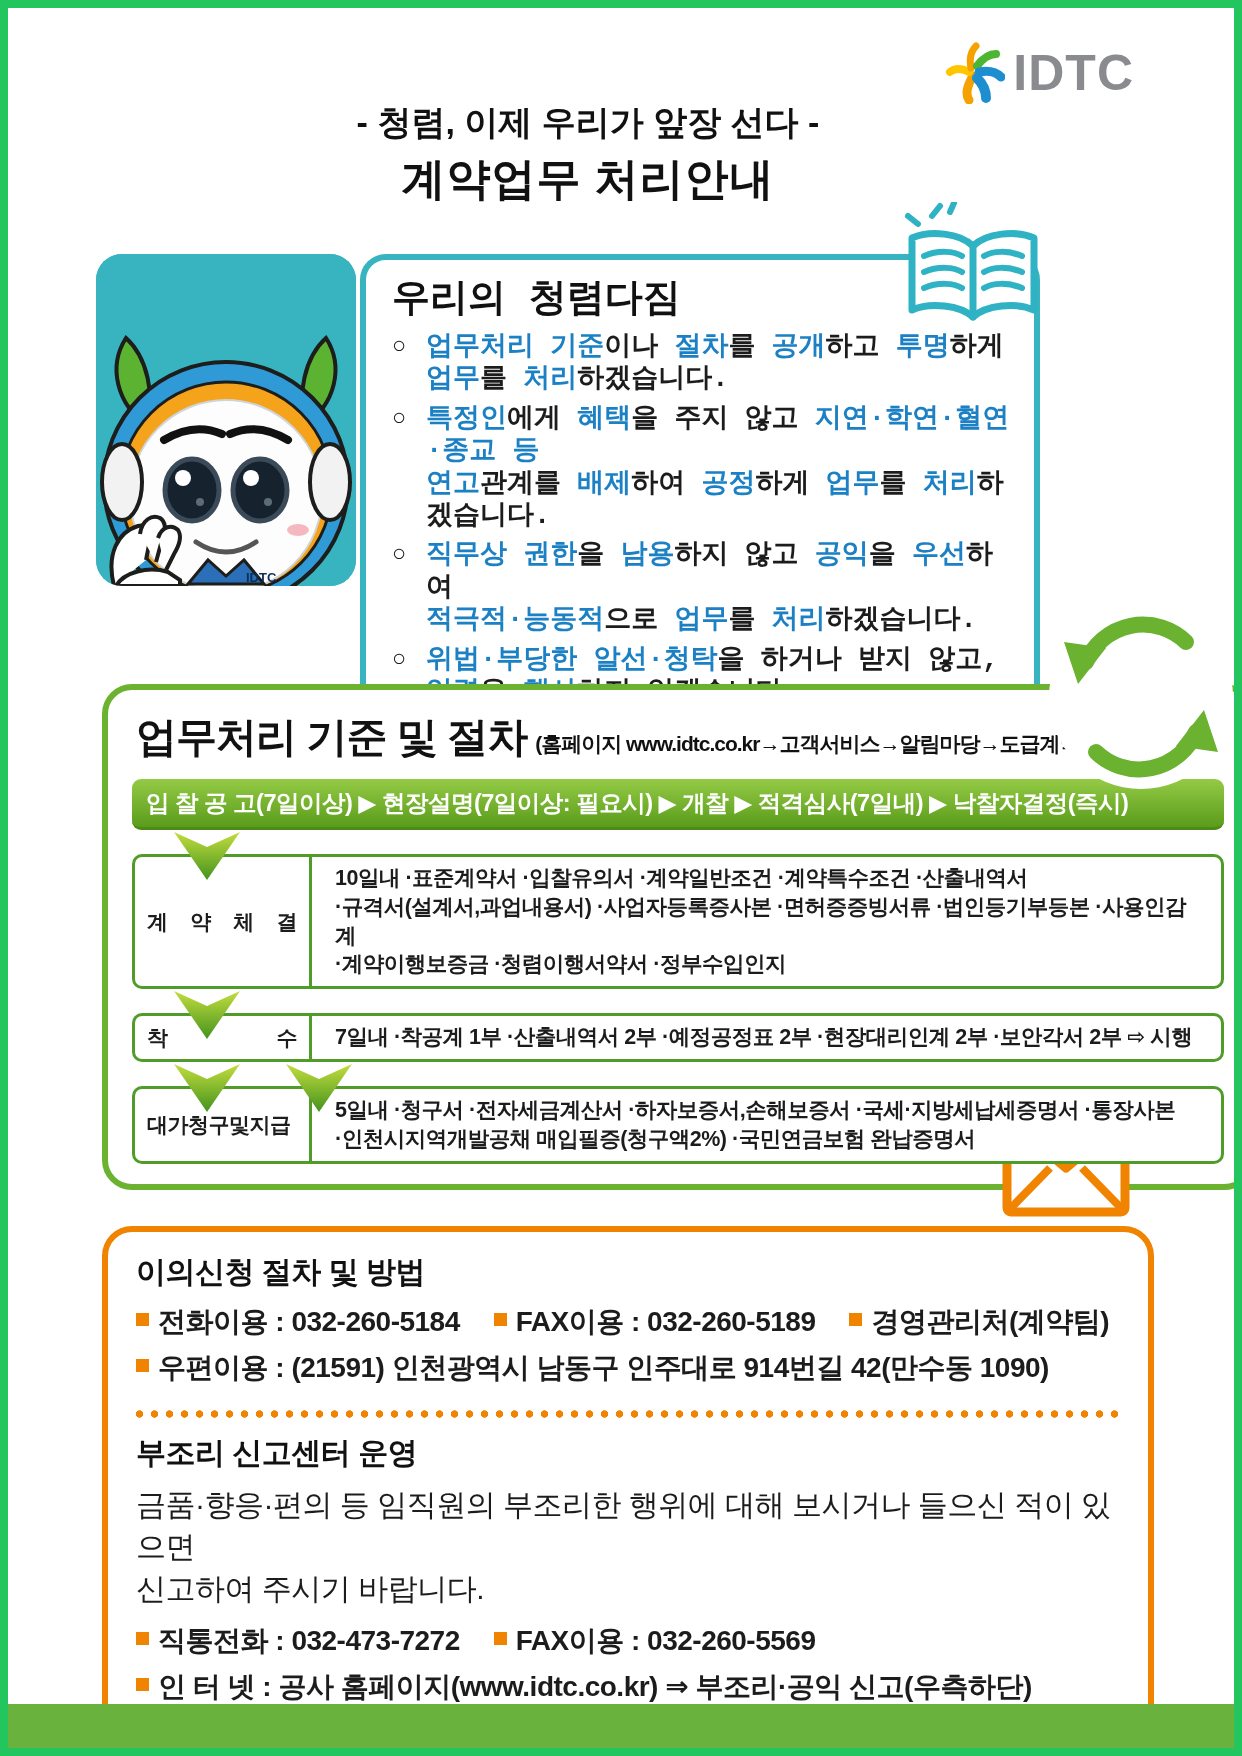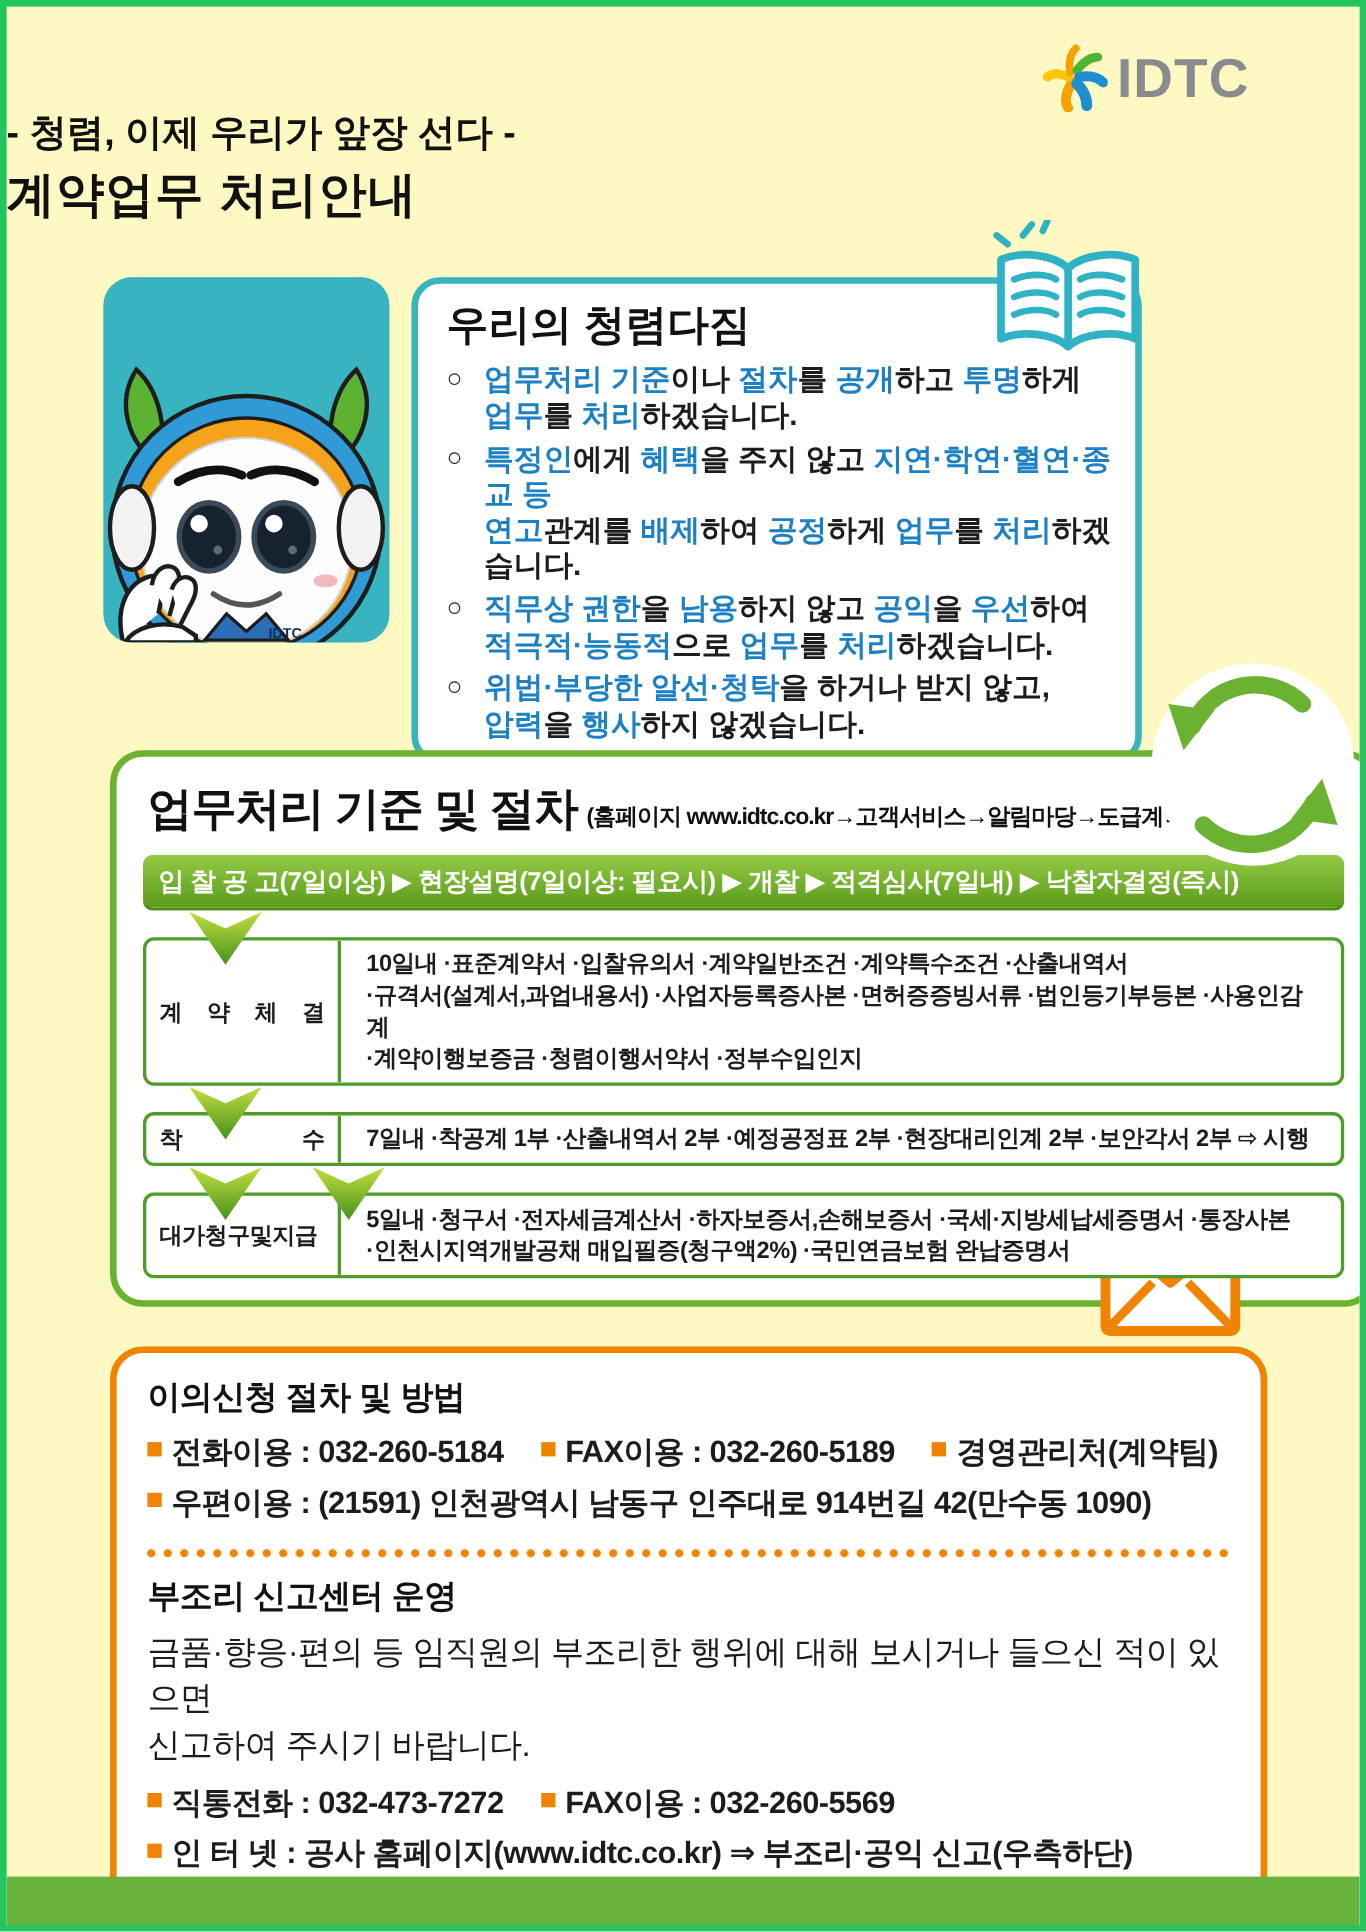--- a/index.html
+++ b/index.html
@@ -1,31 +1,31 @@
 <!DOCTYPE html>
 <html><head>
 <meta charset="utf-8">
 <style>
   html,body{margin:0;padding:0;background:#e9e9e9;}
   .page{
     position:relative; width:1242px; height:1756px; margin:0 auto;
-    background:#fef9c3; border:6px solid #22c55e; box-sizing:border-box; overflow:hidden;
+    background:#ffffff; border:8px solid #22c55e; box-sizing:border-box; overflow:hidden;
     font-family:"Liberation Sans","DejaVu Sans",sans-serif; color:#1c1c1c;
   }
   
   .logo{position:absolute; top:34px; right:100px; display:flex; align-items:center; gap:8px;}
   .logo-text{font-size:50px; font-weight:bold; color:#898b8e; letter-spacing:1px;}
-  .head-titles{position:absolute; top:92px; left:0; width:1130px; }
+  .head-titles{position:absolute; top:92px; left:15px; width:1130px; text-align:center;}
   .subtitle{font-size:34px; font-weight:bold; color:#111;}
   .main-title{font-size:44px; font-weight:bold; color:#111; margin-top:4px; letter-spacing:1px;}
   
   .pledge-wrap{position:absolute; top:246px; left:88px; width:944px; display:flex; align-items:stretch;}
   .mascot{flex:0 0 260px; height:332px; border-radius:26px; overflow:hidden; background:#38b3c0;}
-  .pledge-box{position:relative; flex:1; margin-left:20px; background:#fff; border:6px solid #38b3c0;
-    border-radius:26px; box-sizing:border-box; min-height:332px; padding:10px 18px 8px 26px;}
+  .pledge-box{position:relative; flex:1; margin-left:4px; background:#fff; border:6px solid #38b3c0;
+    border-radius:26px; box-sizing:border-box; min-height:332px; padding:10px 18px 8px 26px;font-family:Liberation Mono, monospace;}
   .pledge-title{font-size:38px; font-weight:bold; color:#111; margin:2px 0 8px;}
   .pledge-list{list-style:none; margin:0; padding:0;}
   .pledge-item{display:flex; font-size:27px; font-weight:bold; line-height:1.2; margin:7px 0;}
   .pledge-marker{flex:0 0 34px; font-size:24px; padding-top:2px; font-weight:bold;}
   .pledge-text{white-space:pre-wrap;}
   .hl{color:#1b80c4;}
   .book-icon{position:absolute; top:-58px; right:-14px; width:150px; height:126px;}
   
   .process-box{position:absolute; top:676px; left:94px; width:1152px; min-height:505px;
     background:#fff; border:6px solid #6ab22f; border-radius:30px; box-sizing:border-box; padding:14px 24px 20px;}

